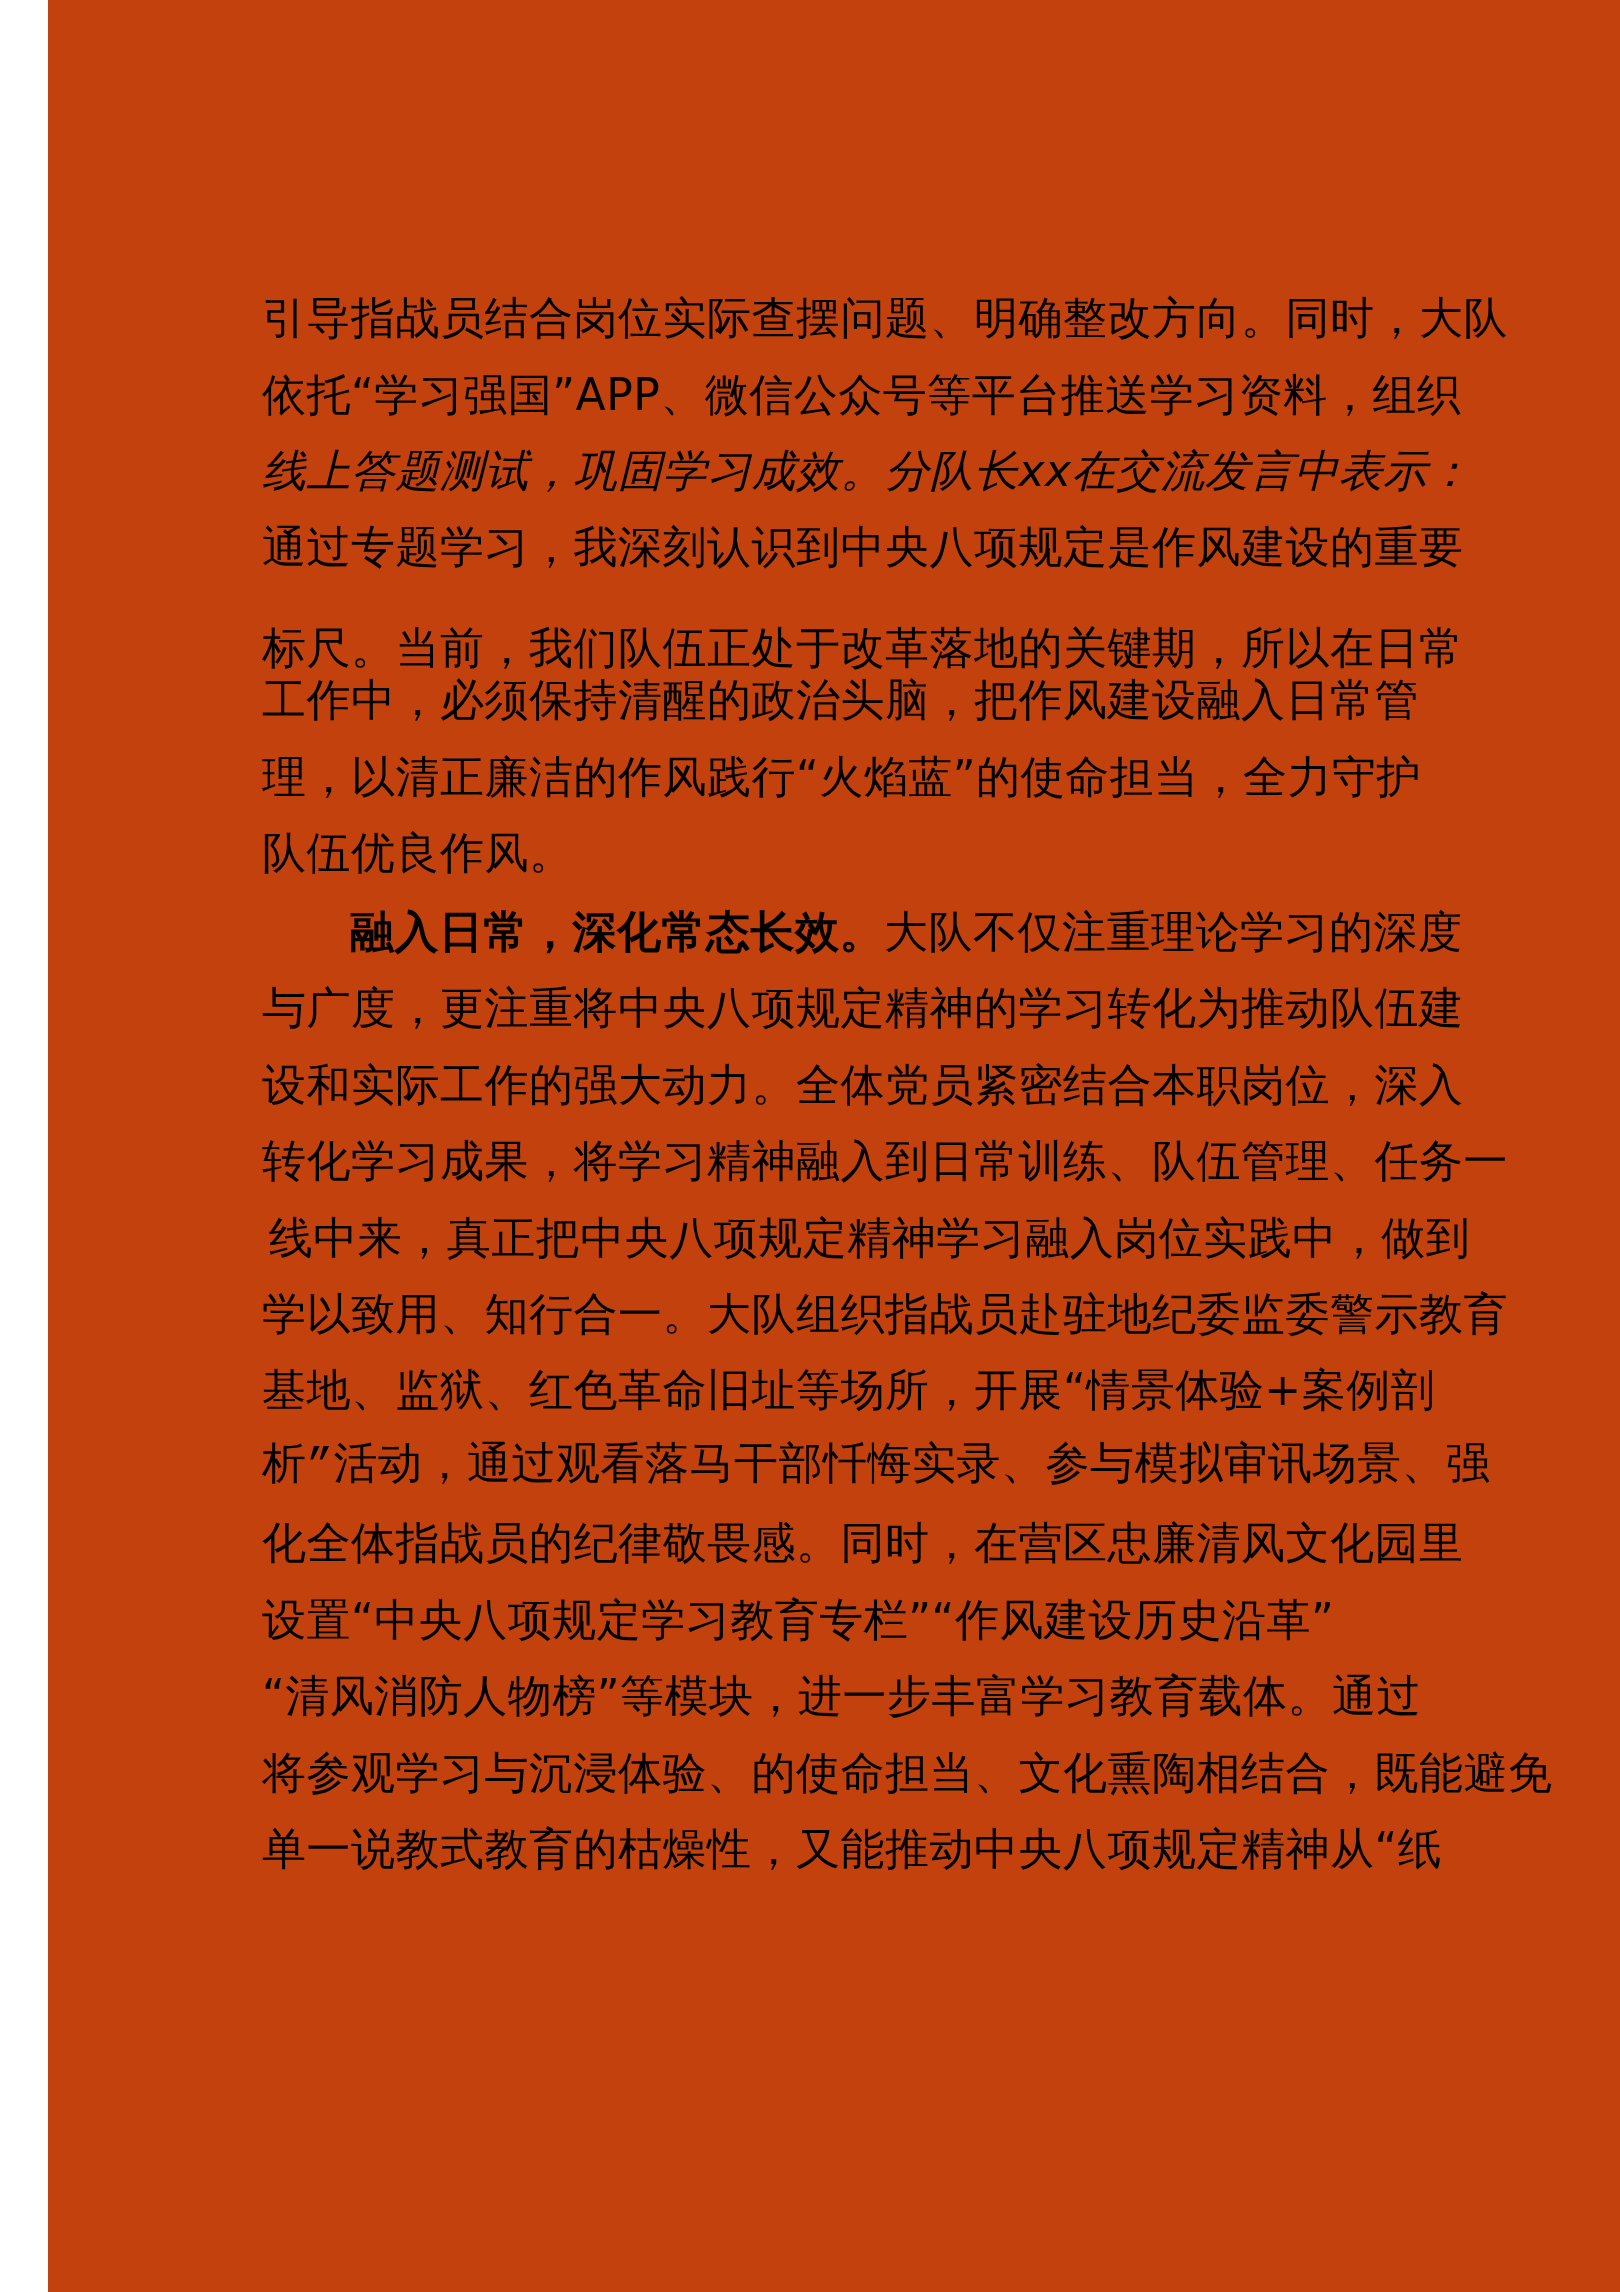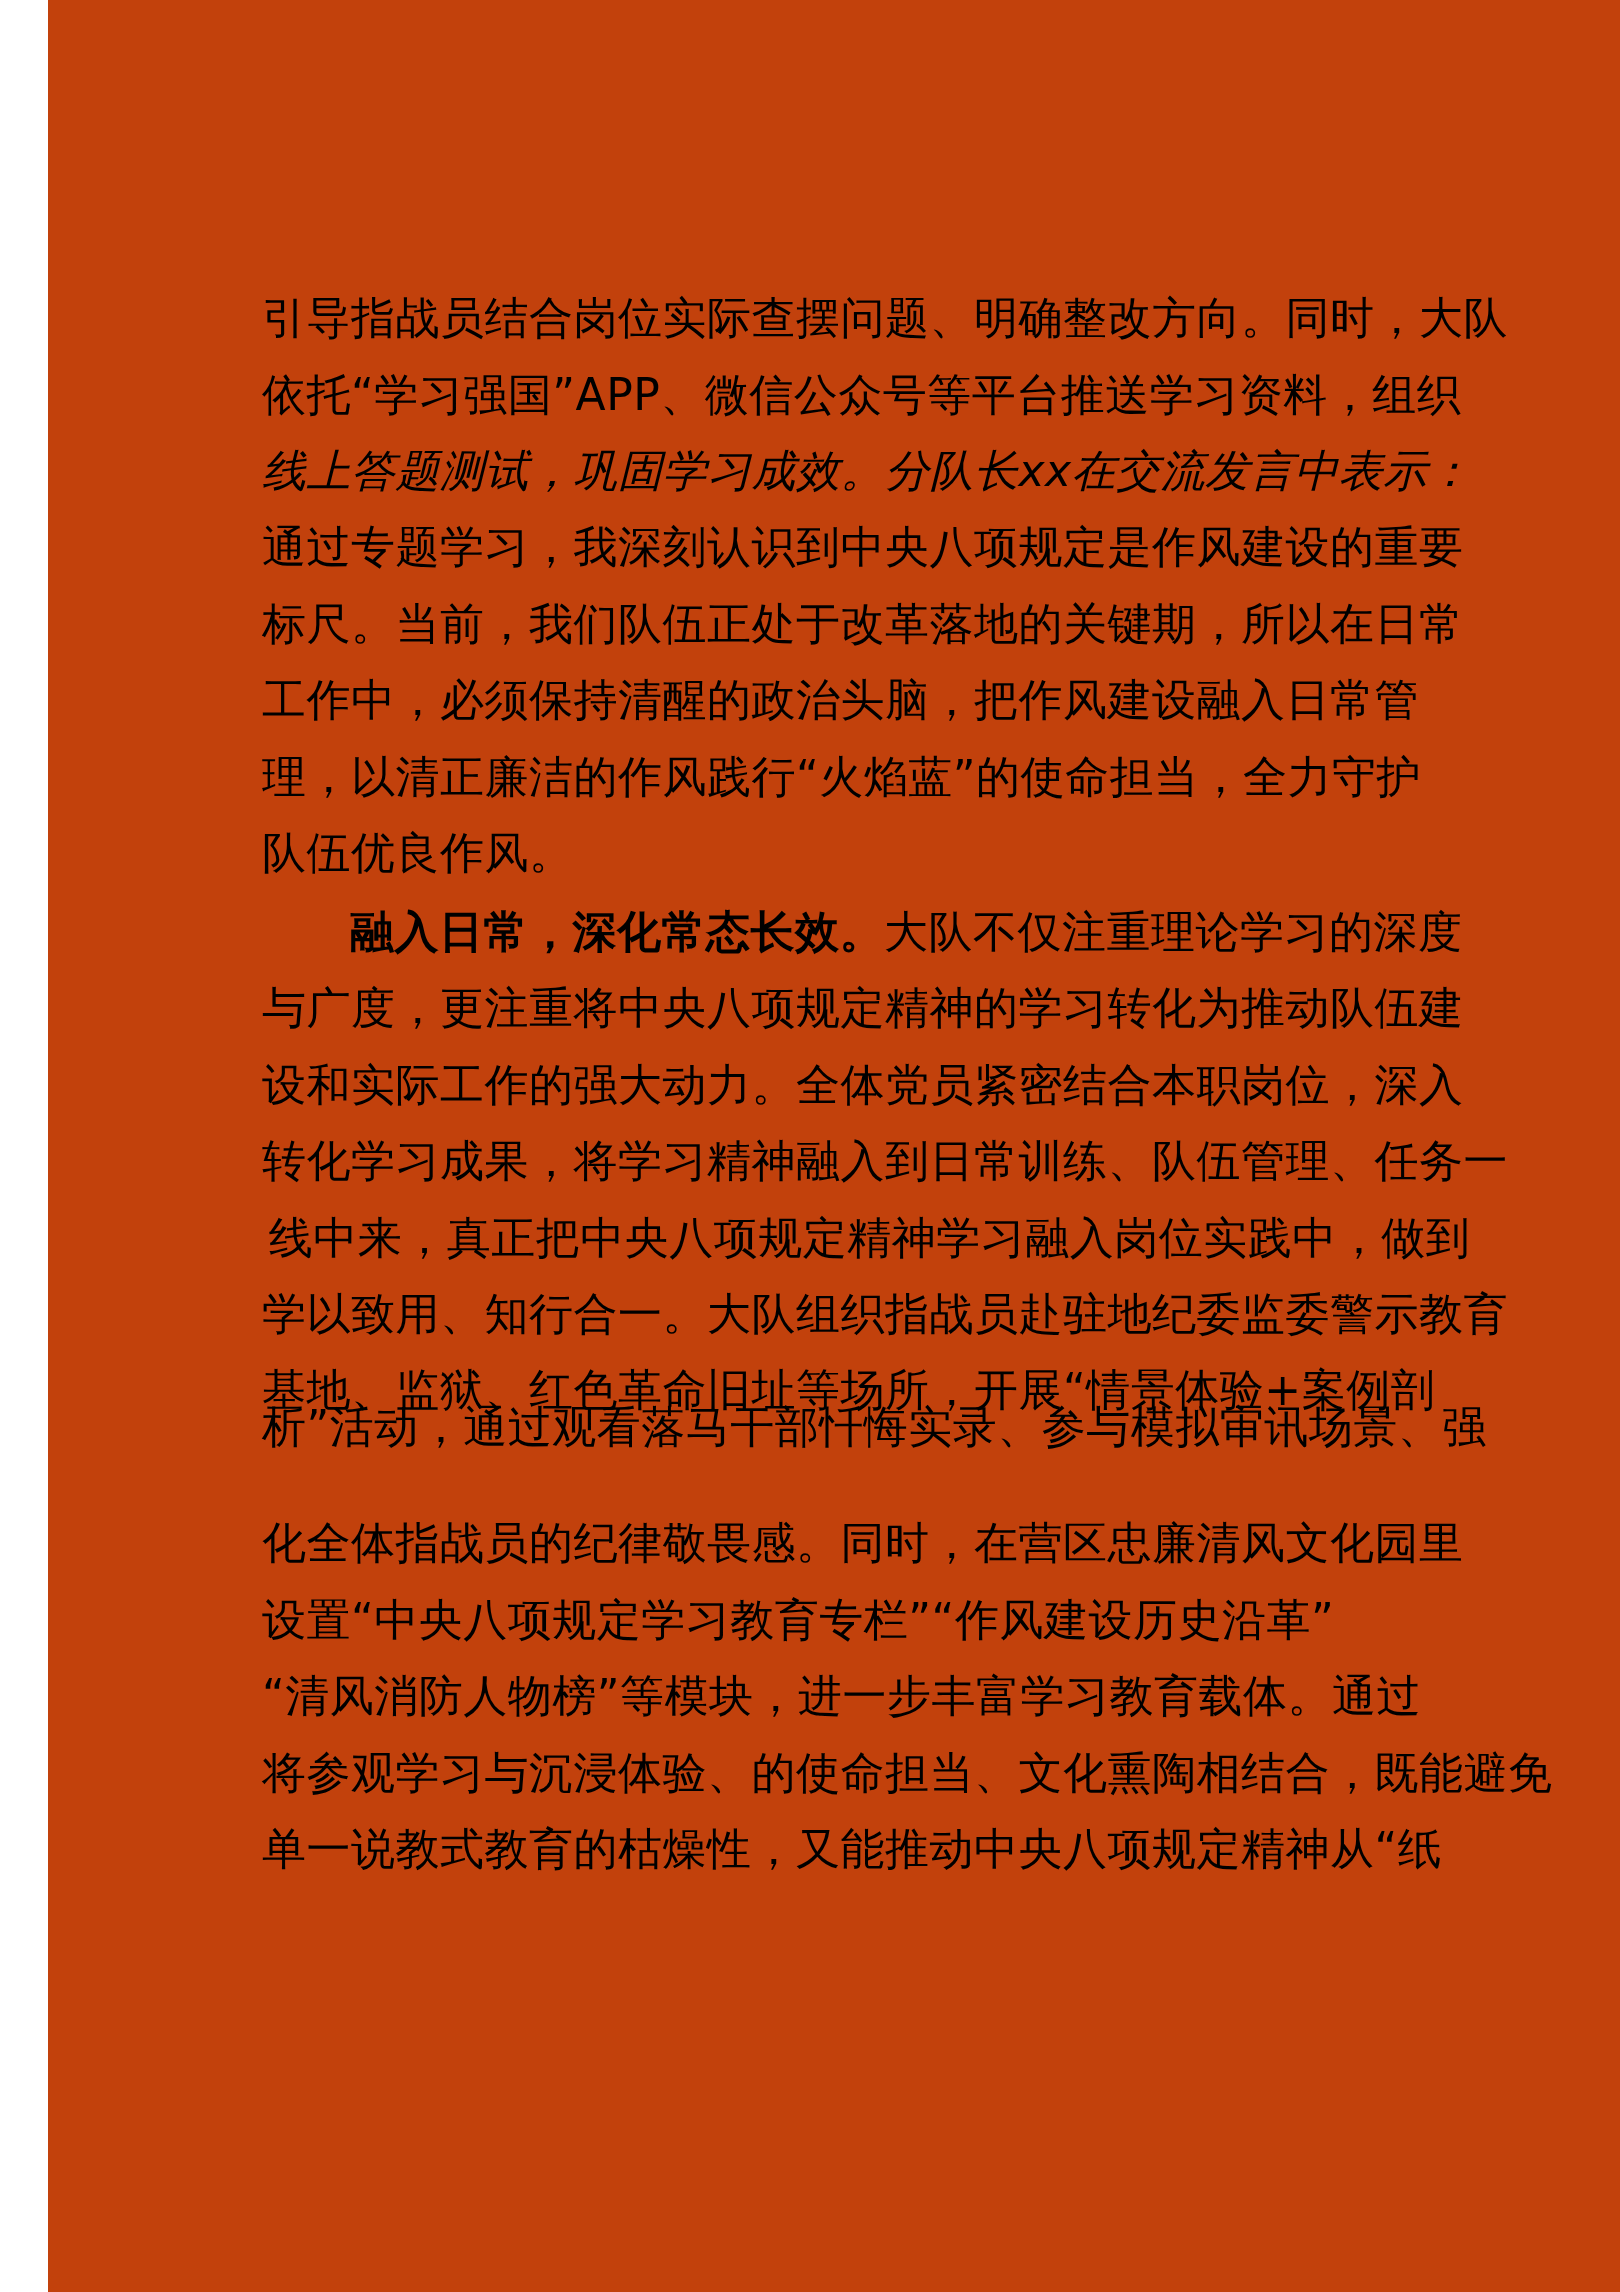--- a/index.html
+++ b/index.html
@@ -41,35 +41,35 @@
 </head>
 <body>
 
 <div class="page">
 
   <div>
     <div class="line" style="top:290px;">引导指战员结合岗位实际查摆问题、明确整改方向。同时，大队</div>
     <div class="line" style="top:367px;">依托“学习强国”APP、微信公众号等平台推送学习资料，组织</div>
     <div class="line" style="top:443px;font-style:italic;">线上答题测试，巩固学习成效。分队长xx在交流发言中表示：</div>
     <div class="line" style="top:519px;">通过专题学习，我深刻认识到中央八项规定是作风建设的重要</div>
-    <div class="line" style="top:596px;">标尺。当前，我们队伍正处于改革落地的关键期，所以在日常</div>
+    <div class="line" style="top:620px;">标尺。当前，我们队伍正处于改革落地的关键期，所以在日常</div>
     <div class="line" style="top:672px;">工作中，必须保持清醒的政治头脑，把作风建设融入日常管</div>
     <div class="line" style="top:749px;">理，以清正廉洁的作风践行“火焰蓝”的使命担当，全力守护</div>
     <div class="line" style="top:825px;">队伍优良作风。</div>
   </div>
 
   <div>
     <div class="line" style="top:904px; left:302px;"><span class="bold">融入日常，深化常态长效。</span><span>大队不仅注重理论学习的深度</span></div>
     <div class="line" style="top:980px;">与广度，更注重将中央八项规定精神的学习转化为推动队伍建</div>
     <div class="line" style="top:1057px;">设和实际工作的强大动力。全体党员紧密结合本职岗位，深入</div>
     <div class="line" style="top:1133px;">转化学习成果，将学习精神融入到日常训练、队伍管理、任务一</div>
     <div class="line" style="top:1210px;text-align:center;">线中来，真正把中央八项规定精神学习融入岗位实践中，做到</div>
     <div class="line" style="top:1286px;">学以致用、知行合一。大队组织指战员赴驻地纪委监委警示教育</div>
     <div class="line" style="top:1362px;">基地、监狱、红色革命旧址等场所，开展“情景体验+案例剖</div>
-    <div class="line" style="top:1399px;">析”活动，通过观看落马干部忏悔实录、参与模拟审讯场景、强</div>
+    <div class="line" style="top:1439px;font-family:Liberation Mono, monospace;">析”活动，通过观看落马干部忏悔实录、参与模拟审讯场景、强</div>
     <div class="line" style="top:1515px;">化全体指战员的纪律敬畏感。同时，在营区忠廉清风文化园里</div>
     <div class="line" style="top:1592px;">设置“中央八项规定学习教育专栏”“作风建设历史沿革”</div>
     <div class="line" style="top:1668px;">“清风消防人物榜”等模块，进一步丰富学习教育载体。通过</div>
     <div class="line" style="top:1745px;">将参观学习与沉浸体验、的使命担当、文化熏陶相结合，既能避免</div>
     <div class="line" style="top:1821px;">单一说教式教育的枯燥性，又能推动中央八项规定精神从“纸</div>
   </div>
 
 </div>
 
 

